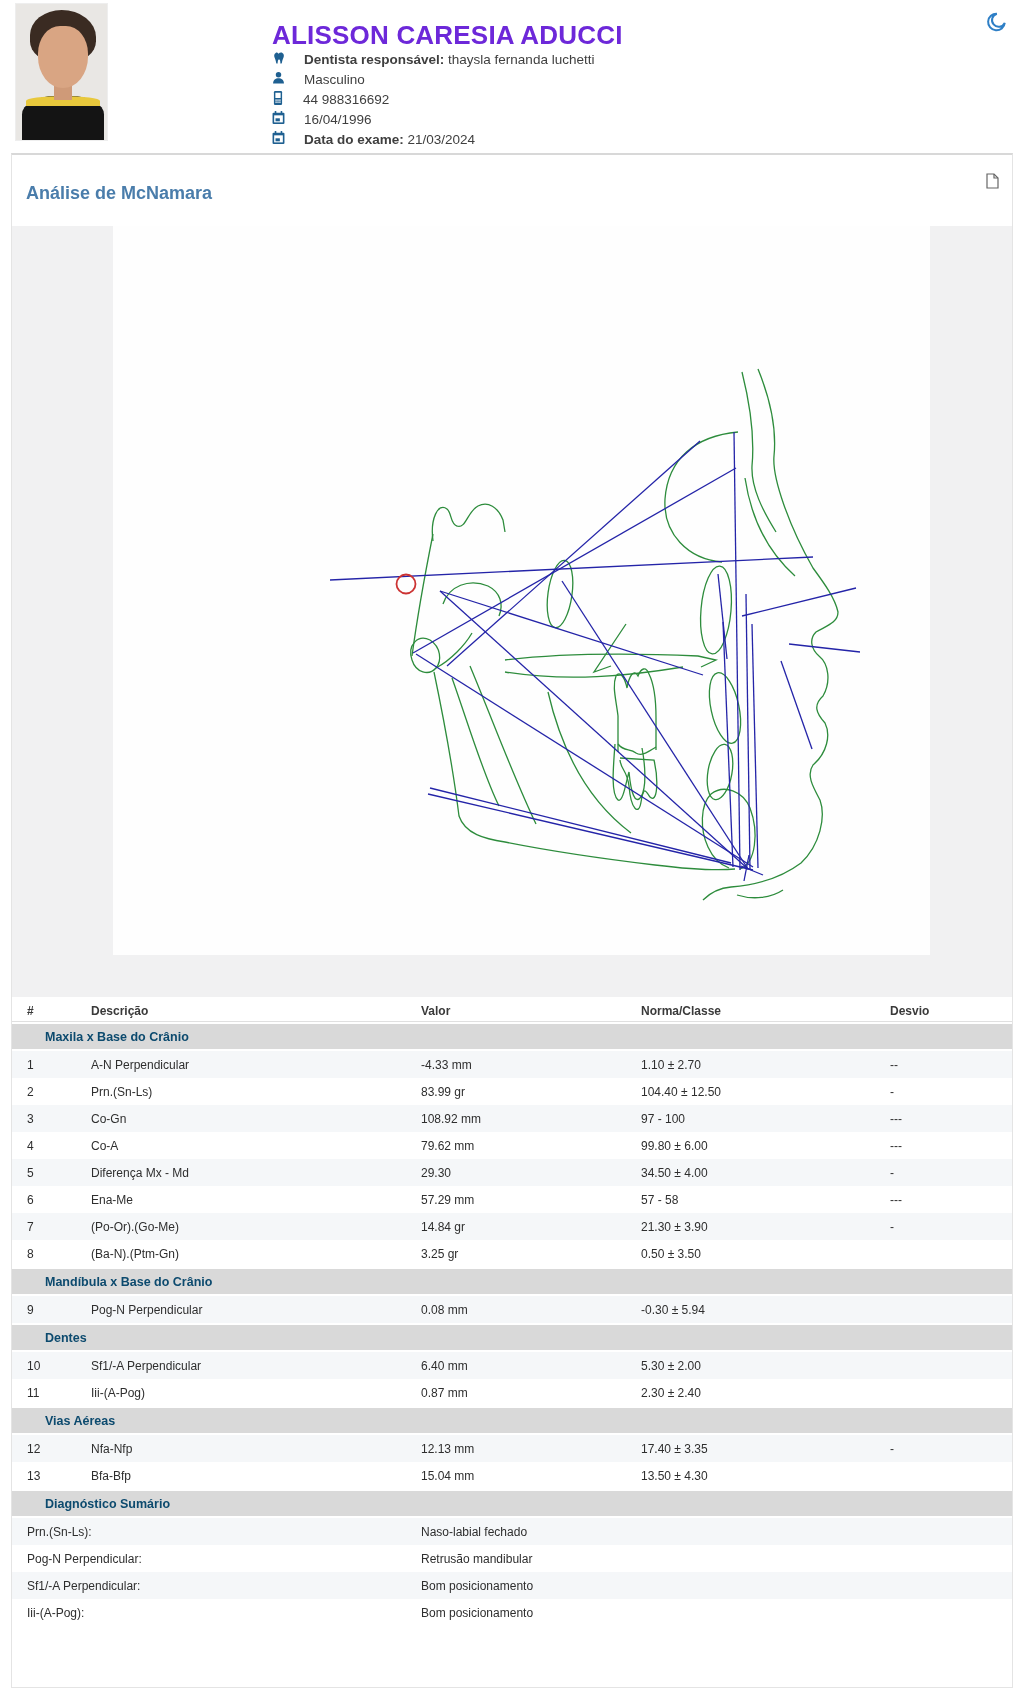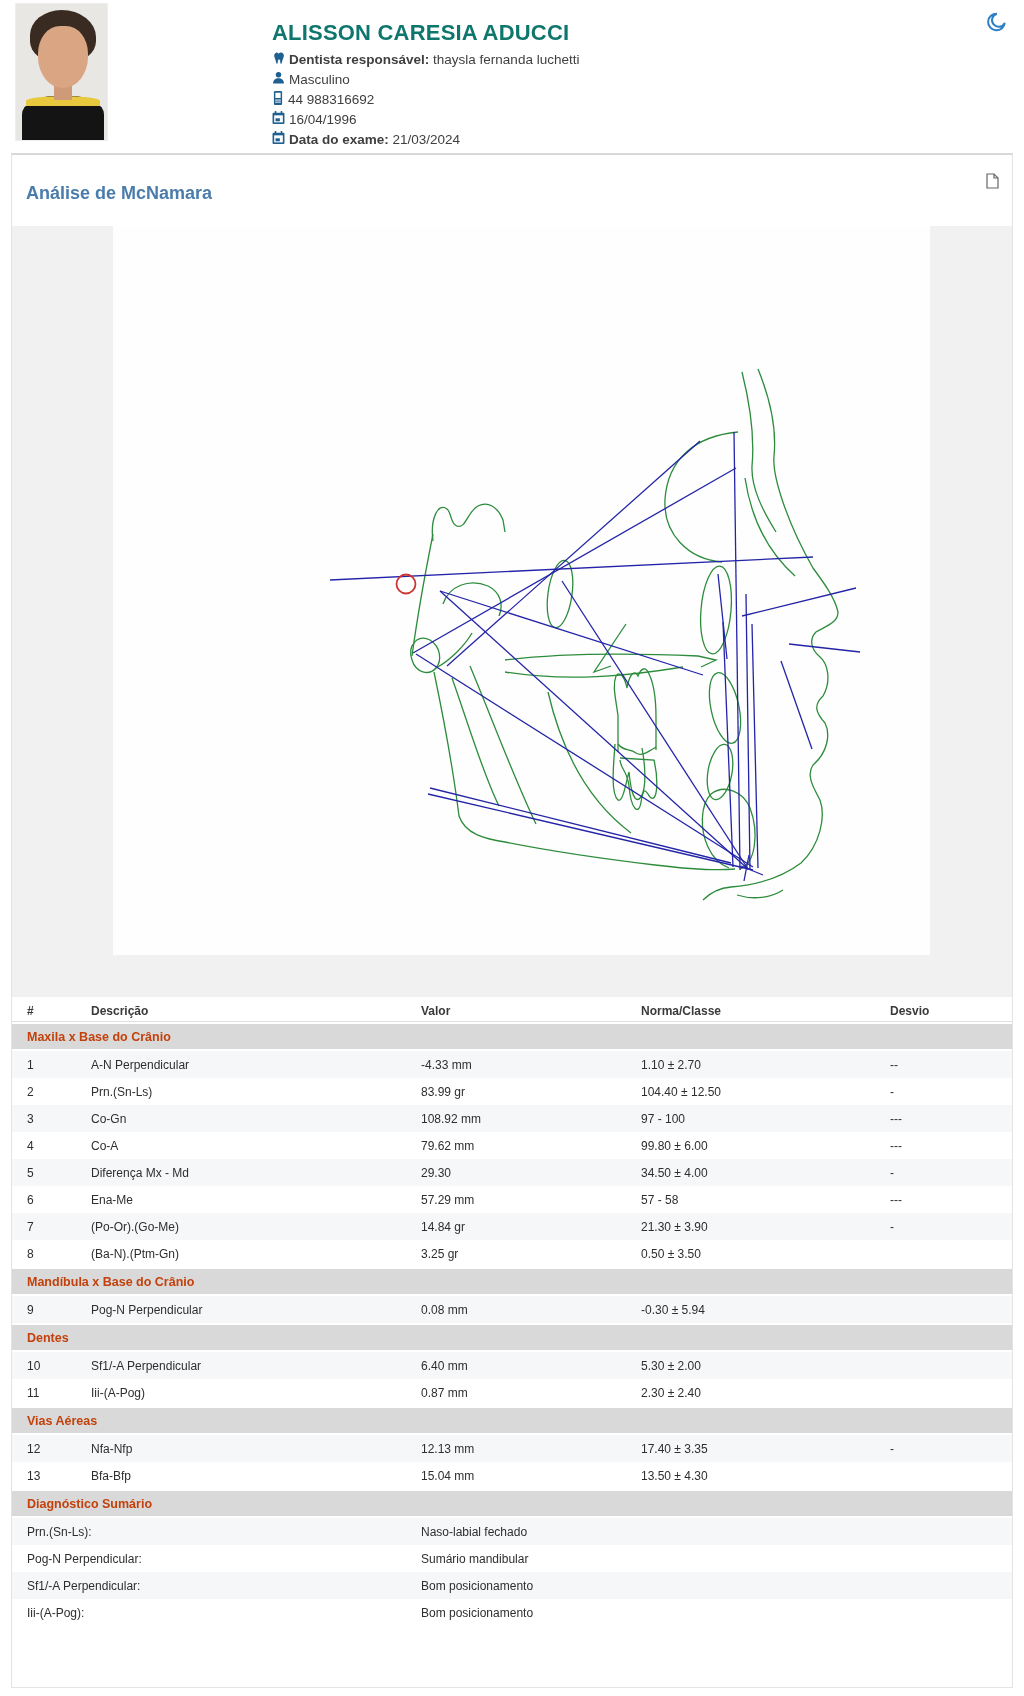--- a/index.html
+++ b/index.html
@@ -18,22 +18,22 @@
   .header { position:absolute; top:0; left:0; width:1024px; height:153px; background:#fff; }
   .photo {
     position:absolute; top:3px; left:15px; width:93px; height:138px;
     background:#e9e7e4; overflow:hidden; border:1px solid #eee;
   }
   .photo .hair { position:absolute; top:6px; left:14px; width:66px; height:52px; background:#3a2b22; border-radius:48% 52% 40% 40%; }
   .photo .face { position:absolute; top:22px; left:22px; width:50px; height:62px; background:#d9a583; border-radius:46% 46% 52% 52%; }
   .photo .neck { position:absolute; top:80px; left:38px; width:18px; height:16px; background:#cf9a78; }
   .photo .shirt { position:absolute; top:92px; left:6px; width:82px; height:46px; background:#141414; border-radius:40% 40% 0 0; }
   .photo .stripe { position:absolute; top:92px; left:10px; width:74px; height:10px; background:#e8c83c; border-radius:50% 50% 0 0; }
-  .patient-name { position:absolute; top:20px; left:272px; font-size:22px; font-weight:bold; color:#0f766e; letter-spacing:0.2px; }
-  .info-row { position:absolute; left:272px; height:18px; display:flex; align-items:center; gap:4px; font-size:13.5px; color:#3f3f3f; }
+  .patient-name { position:absolute; top:20px; left:272px; font-size:26px; font-weight:bold; color:#6d28d9; letter-spacing:0.2px; }
+  .info-row { position:absolute; left:272px; height:18px; display:flex; align-items:center; gap:19px; font-size:13.5px; color:#3f3f3f; }
   .info-row .lbl { font-weight:bold; }
   .info-row svg { flex:0 0 auto; }
   .moon-btn { position:absolute; top:12px; left:986px; width:22px; height:22px; cursor:pointer; }
 
   
   .card {
     position:absolute; top:153px; left:11px; width:1002px; height:1535px;
     background:#fff; border:1px solid #e4e4e4; border-top:2px solid #d8d8d8;
   }
   .card-corner-icon { position:absolute; top:18px; right:13px; width:13px; height:16px; }
@@ -48,21 +48,21 @@
   .trow {
     display:grid;
     grid-template-columns:64px 330px 220px 245px 1fr;
     align-items:center;
     padding:0 13px 0 15px;
     min-height:27px;
     font-size:12px;
   }
   .thead { min-height:22px; font-weight:bold; color:#3a3a3a; border-bottom:1px solid #e0e0e0; }
   .sec-row { background:#d9d9d9; min-height:25px; margin:2px 0; display:flex; align-items:center; padding:0 13px 0 15px; }
-  .sec-row span { font-size:12.5px; font-weight:bold; color:#c2410c; }
+  .sec-row span { font-size:12.5px; font-weight:bold; color:#0c4a6e;margin-left:18px; }
   .data-row { color:#2e2e2e; }
   .data-row.tint { background:#f5f7f9; }
   .c-desvio { padding-left:4px; }
   .c-diag-label { grid-column:1 / span 2; }
   .c-diag-value { grid-column:3 / span 3; }
 </style>
 </head>
 <body>
 
 <div class="topbar"></div>
@@ -345,21 +345,21 @@
         </div>
         <div class="sec-row">
           <span>Diagnóstico Sumário</span>
         </div>
         <div class="trow data-row tint">
           <span class="c-diag-label">Prn.(Sn-Ls):</span>
           <span class="c-diag-value">Naso-labial fechado</span>
         </div>
         <div class="trow data-row">
           <span class="c-diag-label">Pog-N Perpendicular:</span>
-          <span class="c-diag-value">Sumário mandibular</span>
+          <span class="c-diag-value">Retrusão mandibular</span>
         </div>
         <div class="trow data-row tint">
           <span class="c-diag-label">Sf1/-A Perpendicular:</span>
           <span class="c-diag-value">Bom posicionamento</span>
         </div>
         <div class="trow data-row">
           <span class="c-diag-label">Iii-(A-Pog):</span>
           <span class="c-diag-value">Bom posicionamento</span>
         </div>
       </div>

